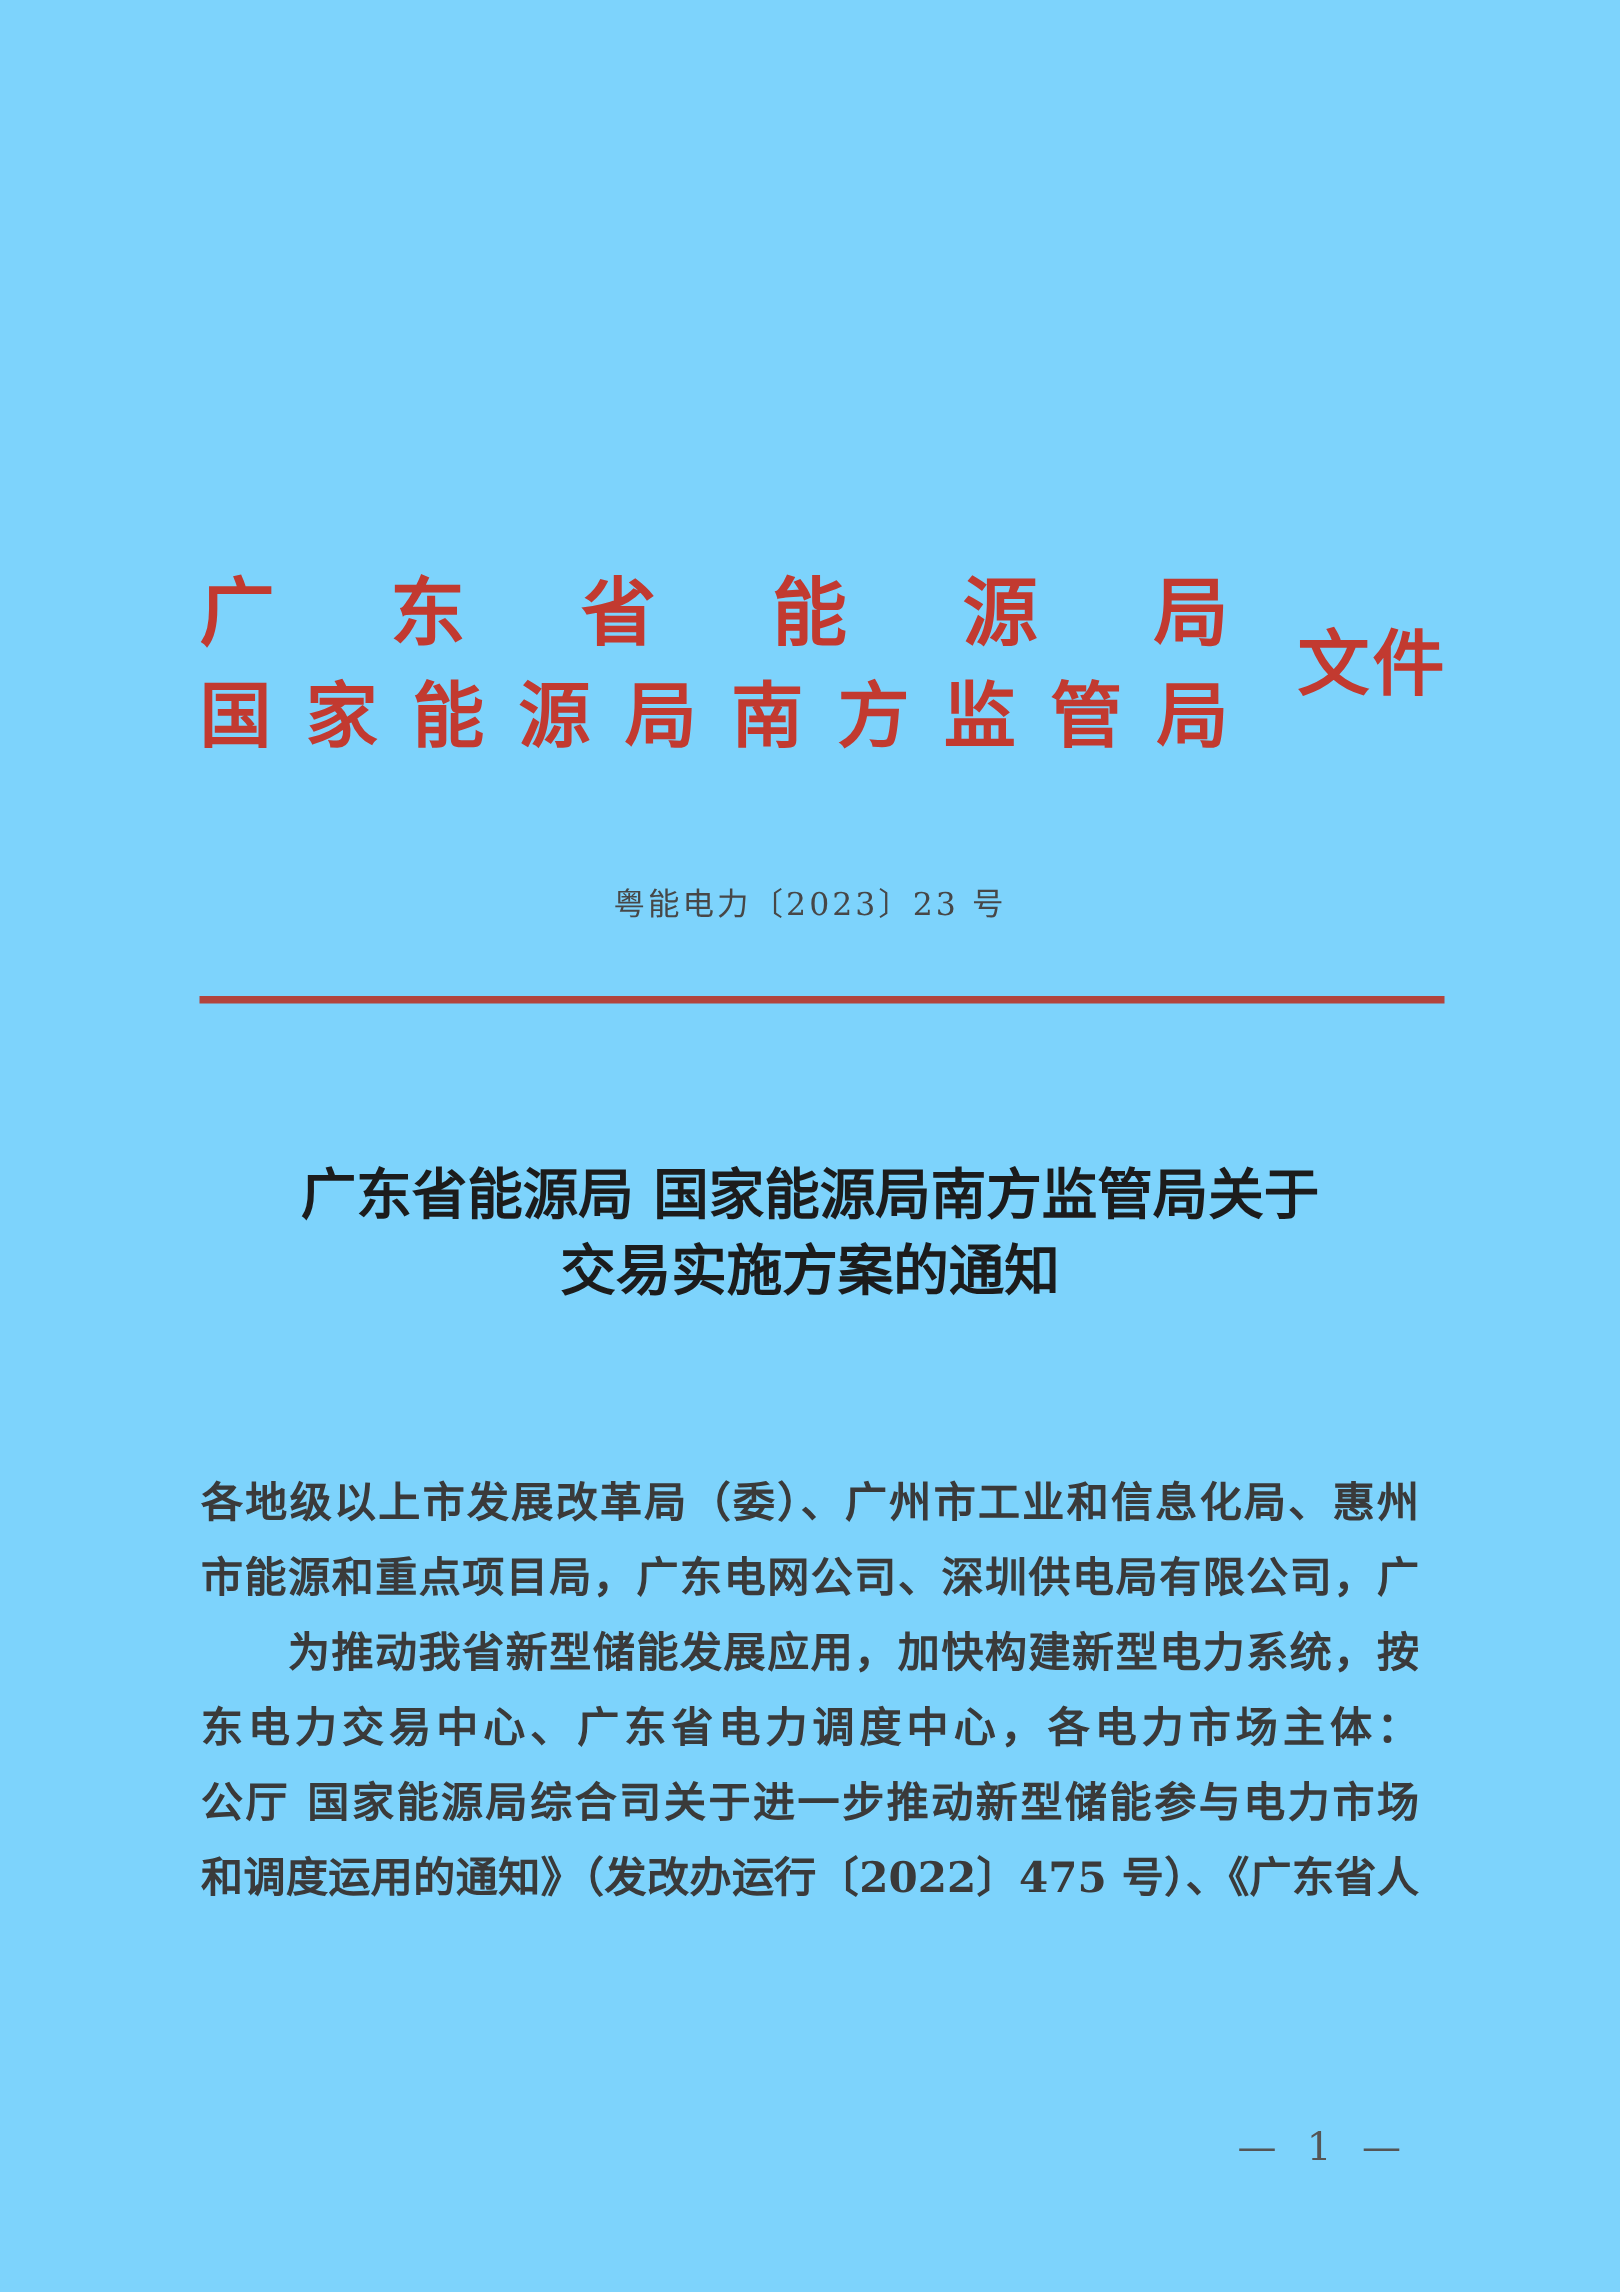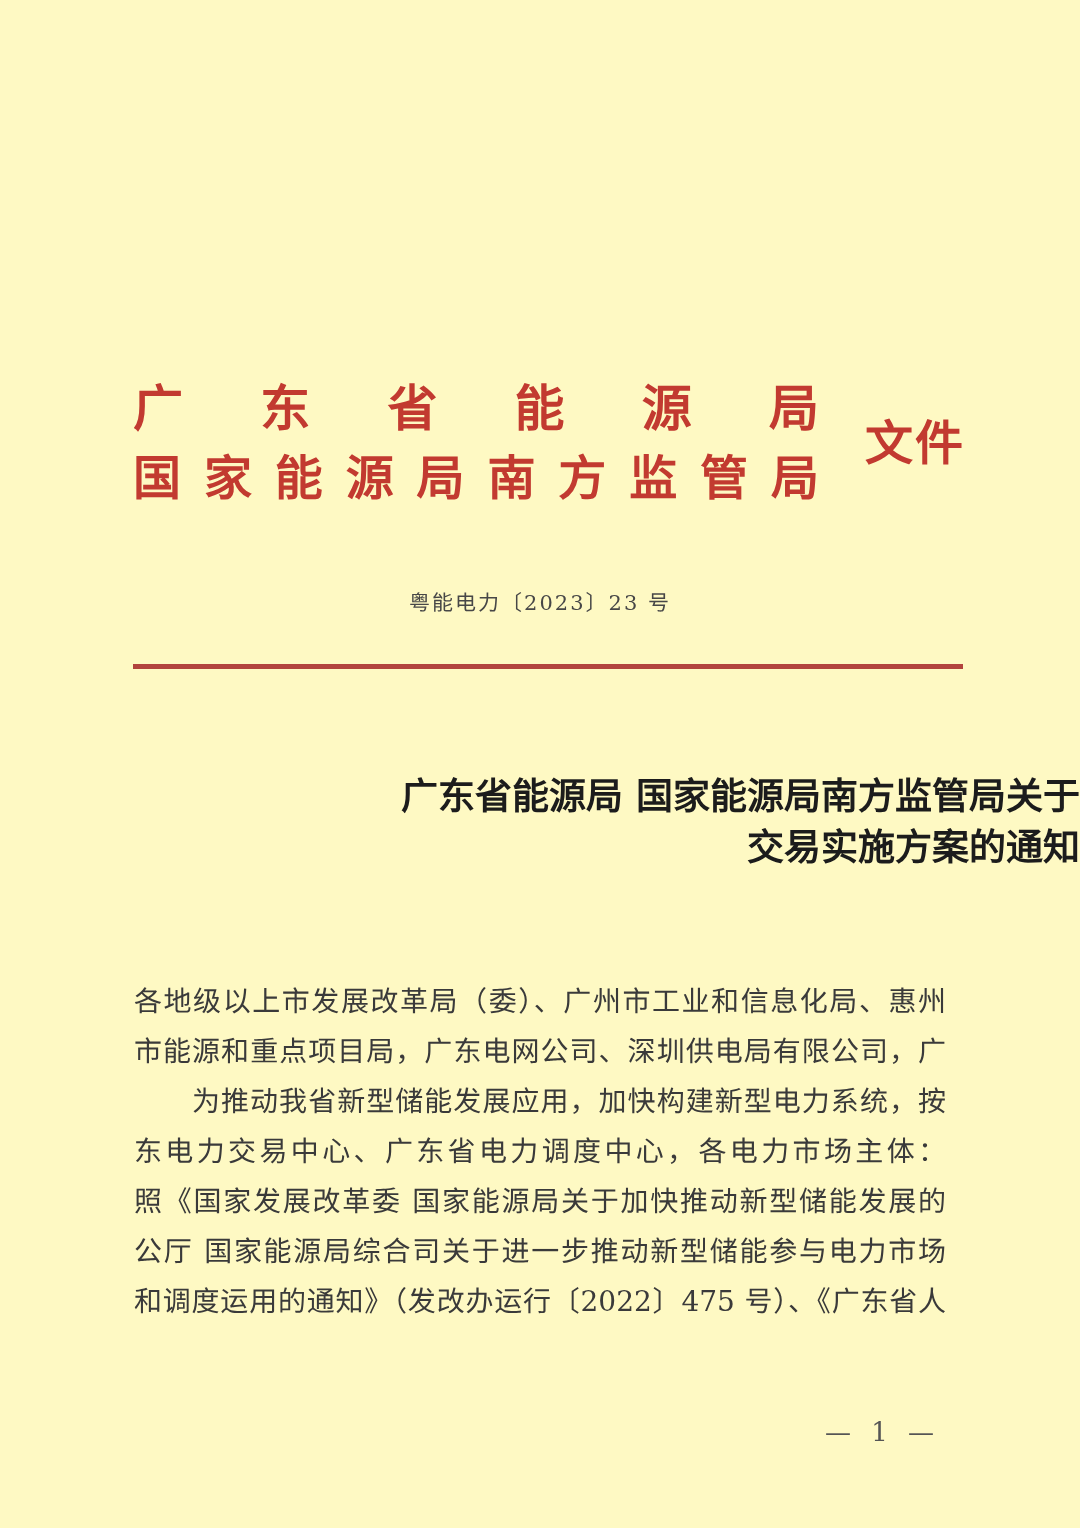--- a/index.html
+++ b/index.html
@@ -1,21 +1,21 @@
 <!DOCTYPE html>
 <html lang="zh-CN"><head>
 <meta charset="utf-8">
 <style>
   html, body { margin: 0; padding: 0; background: #e9e9e9; }
   .page {
     position: relative;
     width: 1080px;
     height: 1528px;
     margin: 0 auto;
-    background: #fef9c3;
+    background: #7dd3fc;
     overflow: hidden;
     font-family: "DejaVu Serif", "Liberation Serif", serif;
   }
 
   
   .letterhead {
     position: absolute;
     left: 133px;
     top: 383px;
     width: 832px;
@@ -63,40 +63,41 @@
     height: 5px;
     background: #b2443d;
   }
 
   
   .title {
     position: absolute;
     top: 771px;
     left: 0;
     width: 1080px;
-    text-align: right;
+    text-align: center;
     color: #1c1c1c;
     font-weight: bold;
   }
   .title-line { font-size: 37px; line-height: 51px; }
 
   
   .body-block {
     position: absolute;
     top: 977px;
     left: 134px;
     width: 812px;
     color: #3a3a3a;
   }
   .body-line {
     font-size: 28px;
     line-height: 50px;
     text-align: justify;
     text-align-last: justify;
     white-space: nowrap;
+    font-weight: bold;
   }
   .body-line.indent { padding-left: 58px; }
 
   
   .page-footer {
     position: absolute;
     top: 1417px;
     right: 140px;
     font-size: 26px;
     color: #555;
@@ -123,21 +124,20 @@
   <div class="title">
     <div class="title-line">广东省能源局 国家能源局南方监管局关于</div>
     <div class="title-line">交易实施方案的通知</div>
   </div>
 
   <div class="body-block">
     <div class="body-line">各地级以上市发展改革局（委）、广州市工业和信息化局、惠州</div>
     <div class="body-line">市能源和重点项目局，广东电网公司、深圳供电局有限公司，广</div>
     <div class="body-line indent">为推动我省新型储能发展应用，加快构建新型电力系统，按</div>
     <div class="body-line">东电力交易中心、广东省电力调度中心，各电力市场主体：</div>
-    <div class="body-line">照《国家发展改革委 国家能源局关于加快推动新型储能发展的</div>
     <div class="body-line">公厅 国家能源局综合司关于进一步推动新型储能参与电力市场</div>
     <div class="body-line">和调度运用的通知》（发改办运行〔2022〕475 号）、《广东省人</div>
   </div>
 
   <div class="page-footer">
     <span>— 1 —</span>
   </div>
 
 </div>
 

